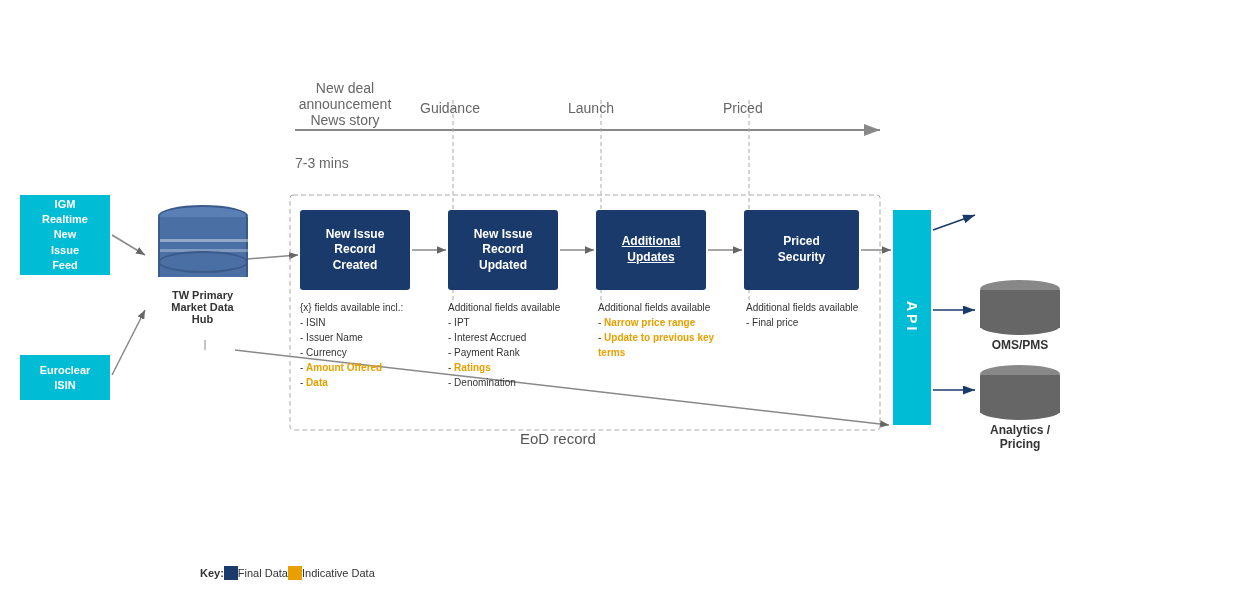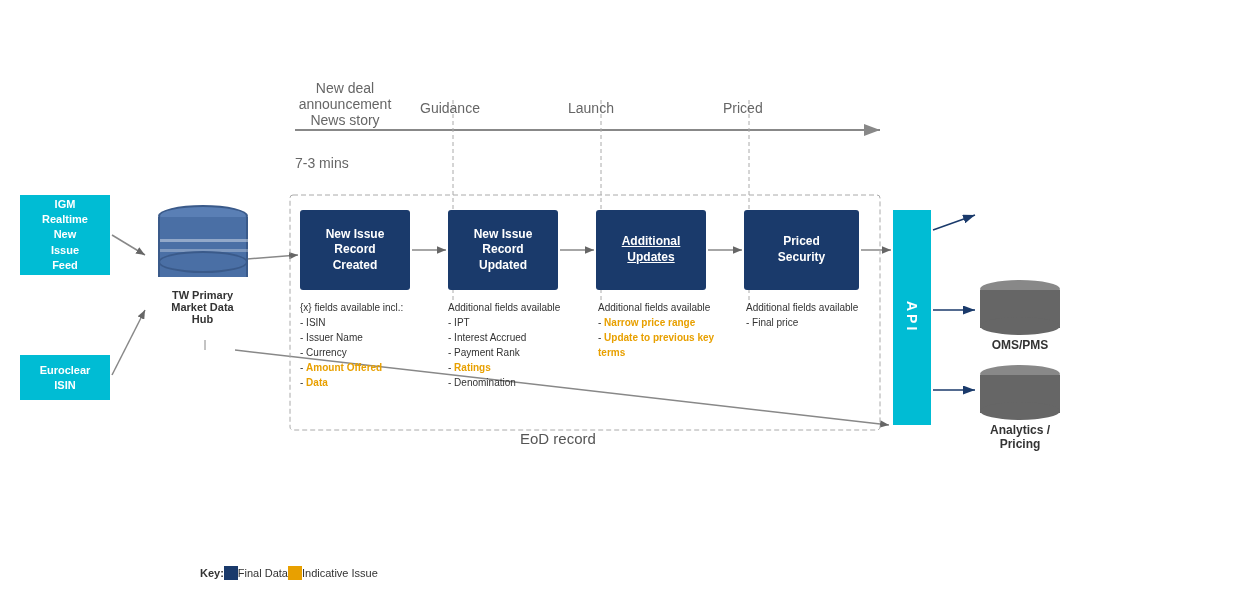--- a/index.html
+++ b/index.html
@@ -437,16 +437,16 @@
       <div class="out-cyl-bottom"></div>
     </div>
     <div class="out-label">OMS/PMS</div>
   </div>
 
   <div class="key-container">
     <span style="font-weight:bold;">Key:</span>
     <span class="key-box key-dark"></span>
     <span>Final Data</span>
     <span class="key-box key-orange"></span>
-    <span>Indicative Issue</span>
+    <span>Indicative Data</span>
   </div>
 
 </div>
 
 </body></html>

